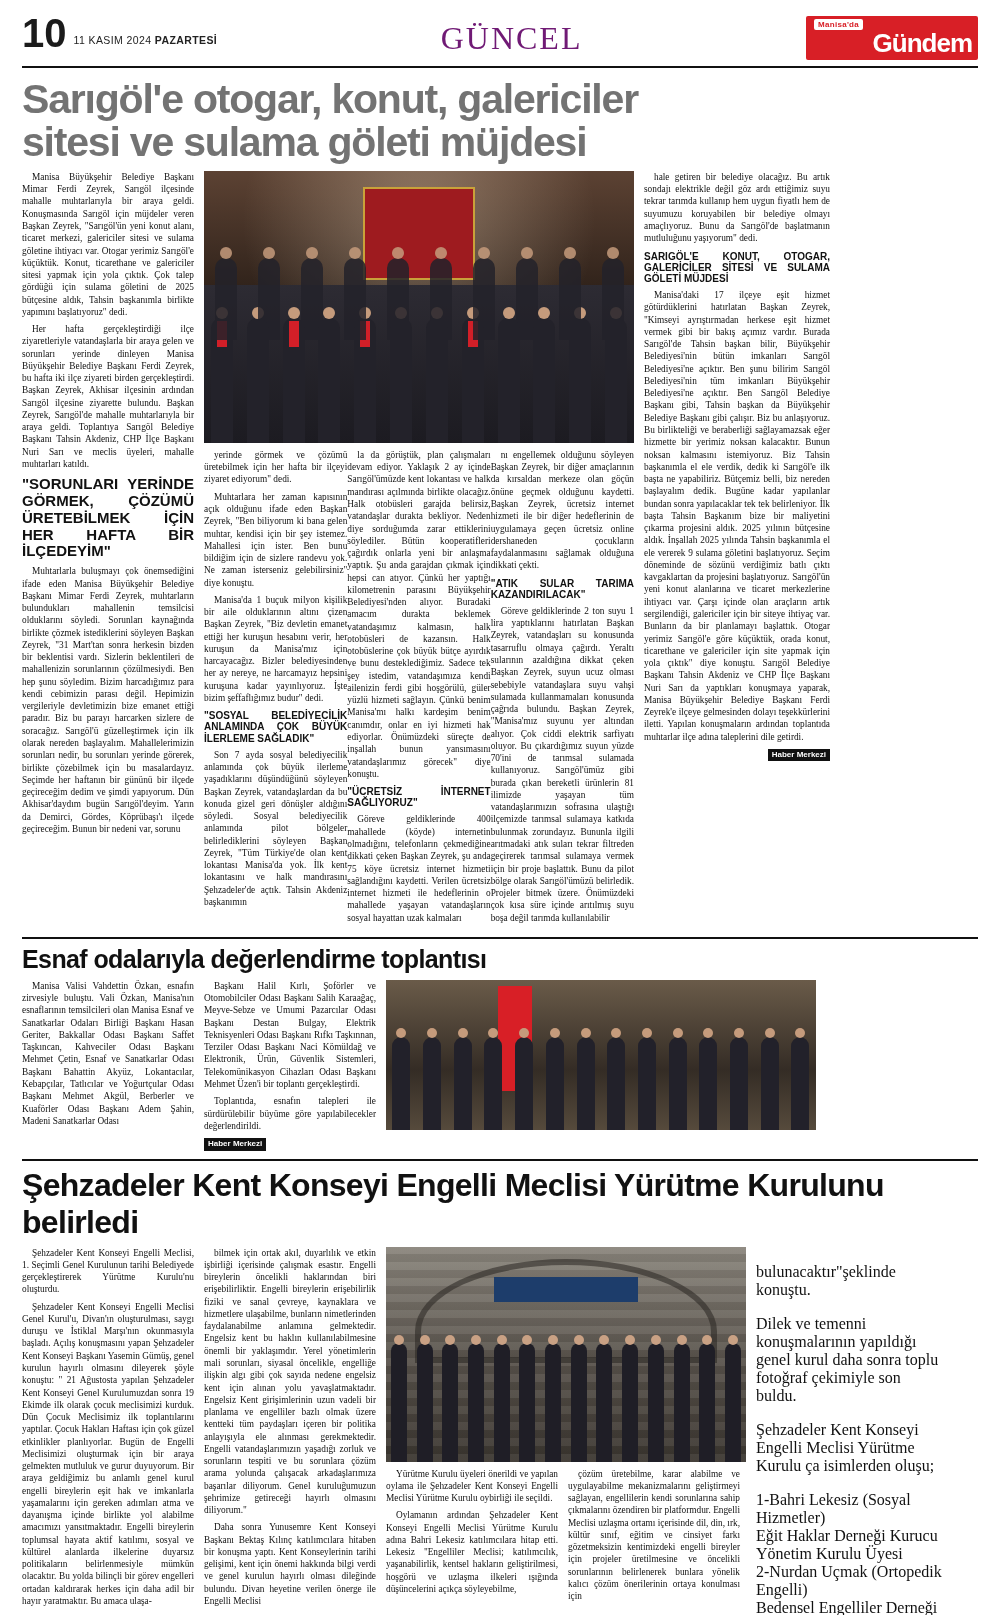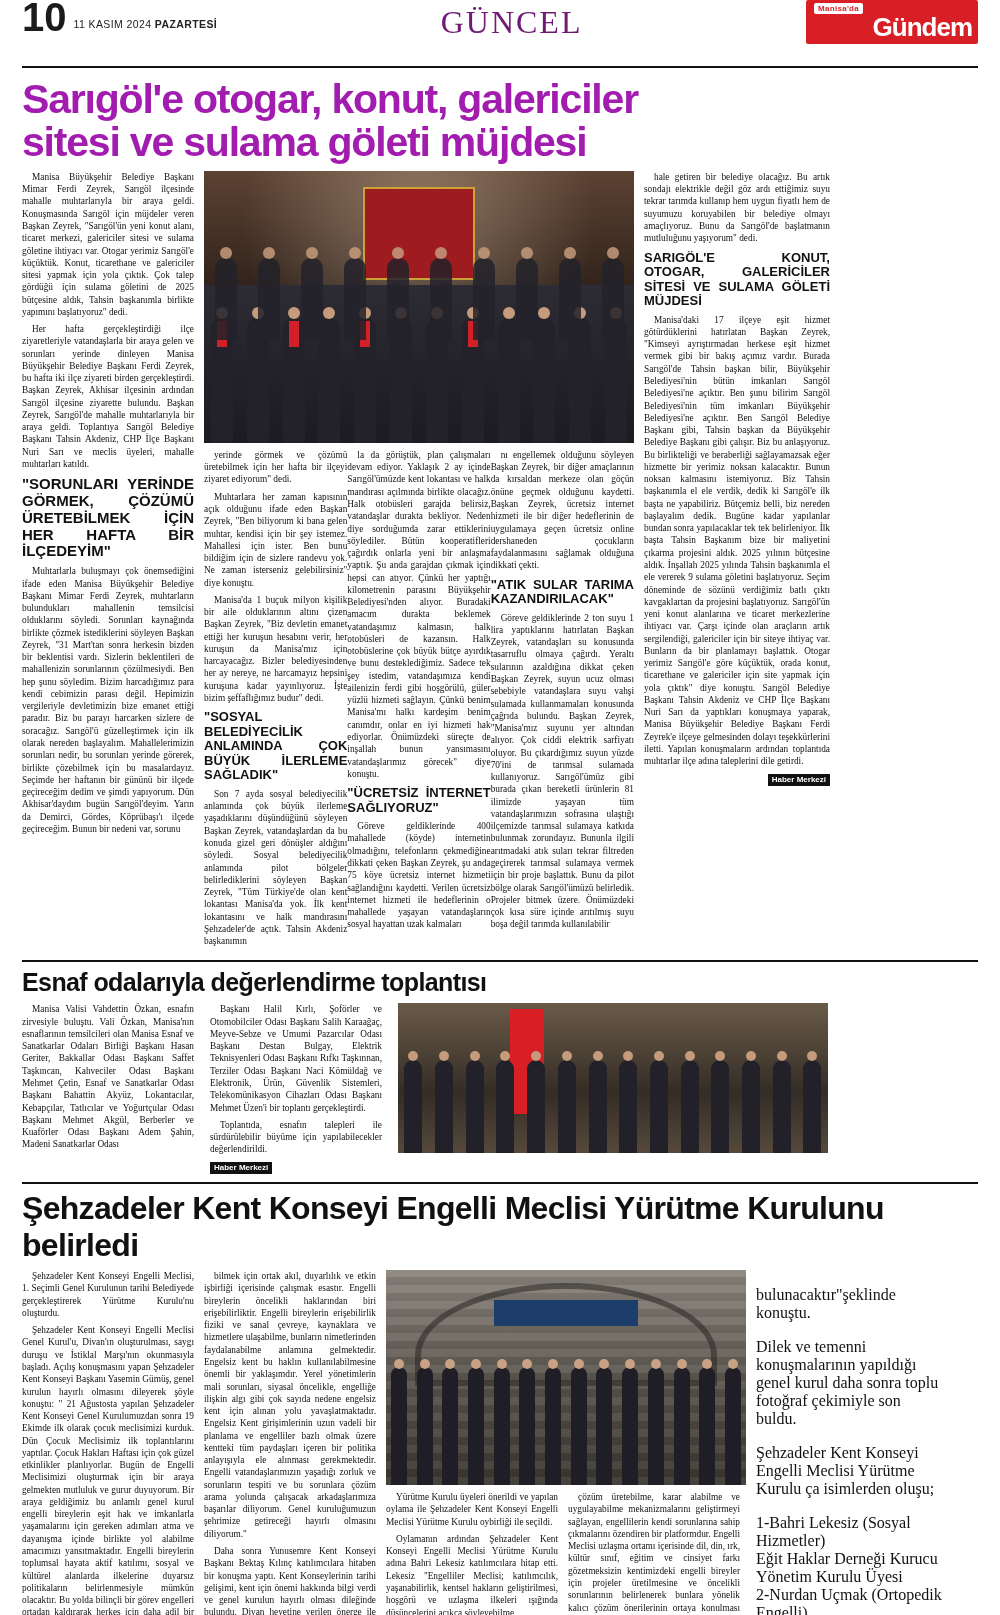--- a/index.html
+++ b/index.html
@@ -8,35 +8,35 @@
     width:1000px; height:1615px;
     background:#ffffff;
     font-family:"Liberation Serif", serif;
     color:#111;
     position:relative;
     overflow:hidden;
   }
   .page { width:1000px; height:1615px; position:relative; padding:0 22px; }
 
   
-  .masthead { display:flex; align-items:flex-start; height:62px; }
+  .masthead { display:flex; align-items:flex-start; padding-top:16px; height:62px; }
   .pagenum { font-family:"Liberation Sans", sans-serif; font-size:40px; font-weight:bold; line-height:34px; color:#1b1b1b; }
   .dateline { font-family:"Liberation Sans", sans-serif; font-size:10.5px; letter-spacing:.4px; margin-left:7px; margin-top:18px; color:#222; }
   .dateline .day { font-weight:bold; }
   .section-title { flex:1; text-align:center; font-family:"Liberation Serif", serif; font-size:32px; letter-spacing:2px; color:#701a75; margin-top:4px; }
   .logo { width:172px; height:44px; background:#d81f26; position:relative; border-radius:2px; overflow:hidden; }
   .logo .kicker { position:absolute; top:3px; left:8px; background:#fff; color:#d81f26; font-family:"Liberation Sans", sans-serif; font-size:8px; font-weight:bold; padding:1px 4px; border-radius:2px; letter-spacing:.3px; }
   .logo .name { position:absolute; right:6px; bottom:1px; color:#fff; font-family:"Liberation Sans", sans-serif; font-weight:bold; font-size:26px; letter-spacing:-1px; }
   .rule { border-top:2px solid #111; margin-top:4px; }
 
   
   .headline {
     font-family:"Liberation Sans", sans-serif;
     font-weight:bold; font-size:41px; line-height:1.06;
-    letter-spacing:-1.2px; margin:10px 0 4px 0; color:#a21caf;
+    letter-spacing:-1.2px; margin:10px 0 4px 0; color:#737373;
   }
   .headline div { white-space:nowrap; }
 
   
   .article { display:flex; gap:10px; margin-top:6px; }
   .col { font-size:9.3px; line-height:1.32; text-align:justify; }
   .col p { margin:0 0 5px 0; text-indent:10px; }
   .c1 { width:172px; }
   .c2 { width:172px; }
   .c3 { width:172px; }
@@ -57,30 +57,30 @@
   }
   .photo .row-people { position:absolute; left:0; right:0; display:flex; justify-content:space-around; }
   .photo .pp { width:22px; background:#23222a; border-radius:10px 10px 0 0; position:relative; }
   .photo .pp:after { content:""; position:absolute; top:-11px; left:5px; width:12px; height:12px; border-radius:50%; background:#c59b7c; }
   .photo .scarf { position:absolute; top:3px; left:6px; width:10px; height:26px; background:#d21f28; }
   .photo .banner { position:absolute; top:6%; left:37%; width:26%; height:34%; background:#9e1b1f; border:2px solid #c9a23a; }
   .subhead {
     font-family:"Liberation Sans", sans-serif; font-weight:bold; font-size:15px;
     line-height:1.12; margin:6px 0 5px 0; color:#111;
   }
-  .subhead.small { font-size:13px; }
+  .subhead.small { font-size:10px; }
   .byline { font-family:"Liberation Sans", sans-serif; font-size:8px; font-weight:bold; background:#111; color:#fff; padding:1px 4px; display:inline-block; }
 
   
   .sec-rule { border-top:2px solid #111; margin:8px 0 0 0; }
   .sec-head {
     font-family:"Liberation Sans", sans-serif; font-weight:bold;
     font-size:25px; letter-spacing:-.6px; margin:6px 0 6px 0;
   }
-  .sec2 { display:flex; gap:16px; }
+  .sec2 { display:flex; gap:10px; }
   .sec2 .c { width:172px; font-size:9.3px; line-height:1.32; text-align:justify; }
   .sec2 .c p { margin:0 0 5px 0; text-indent:10px; }
   .photo2 { width:430px; height:150px; position:relative; overflow:hidden; background:#2b2b30; }
   .photo2 .bg { position:absolute; inset:0; background:linear-gradient(#6a5b49,#342c25 60%,#564a3c); }
   .photo2 .flag { position:absolute; left:26%; top:4%; width:34px; height:70%; background:#d81f26; }
   .photo2 .row-people { position:absolute; left:0; right:0; bottom:0; display:flex; justify-content:space-around; }
   .photo2 .pp { width:18px; background:#22212a; border-radius:9px 9px 0 0; position:relative; }
   .photo2 .pp:after { content:""; position:absolute; top:-9px; left:4px; width:10px; height:10px; border-radius:50%; background:#c59b7c; }
 
   
@@ -209,21 +209,21 @@
   </div>
 
   <div class="sec-rule"></div>
   <div class="sec-head">Esnaf odalarıyla değerlendirme toplantısı</div>
   <div class="sec2">
     <div class="c">
       <p>Manisa Valisi Vahdettin Özkan, esnafın zirvesiyle buluştu. Vali Özkan, Manisa'nın esnaflarının temsilcileri olan Manisa Esnaf ve Sanatkarlar Odaları Birliği Başkanı Hasan Geriter, Bakkallar Odası Başkanı Saffet Taşkıncan, Kahveciler Odası Başkanı Mehmet Çetin, Esnaf ve Sanatkarlar Odası Başkanı Bahattin Akyüz, Lokantacılar, Kebapçılar, Tatlıcılar ve Yoğurtçular Odası Başkanı Mehmet Akgül, Berberler ve Kuaförler Odası Başkanı Adem Şahin, Madeni Sanatkarlar Odası</p>
     </div>
     <div class="c">
       <p>Başkanı Halil Kırlı, Şoförler ve Otomobilciler Odası Başkanı Salih Karaağaç, Meyve-Sebze ve Umumi Pazarcılar Odası Başkanı Destan Bulgay, Elektrik Teknisyenleri Odası Başkanı Rıfkı Taşkınnan, Terziler Odası Başkanı Naci Kömüldağ ve Elektronik, Ürün, Güvenlik Sistemleri, Telekomünikasyon Cihazları Odası Başkanı Mehmet Üzen'i bir toplantı gerçekleştirdi.</p>
-      <p>Toplantıda, esnafın talepleri ile sürdürülebilir büyüme için yapılabilecekler değerlendirildi.</p>
+      <p>Toplantıda, esnafın talepleri ile sürdürülebilir büyüme göre yapılabilecekler değerlendirildi.</p>
       <span class="byline">Haber Merkezi</span>
     </div>
     <div class="photo2">
       <div class="bg"></div>
       <div class="flag"></div>
       <div class="row-people" style="height:62%;">
         <div class="pp"></div>
         <div class="pp"></div>
         <div class="pp"></div>
         <div class="pp"></div>

